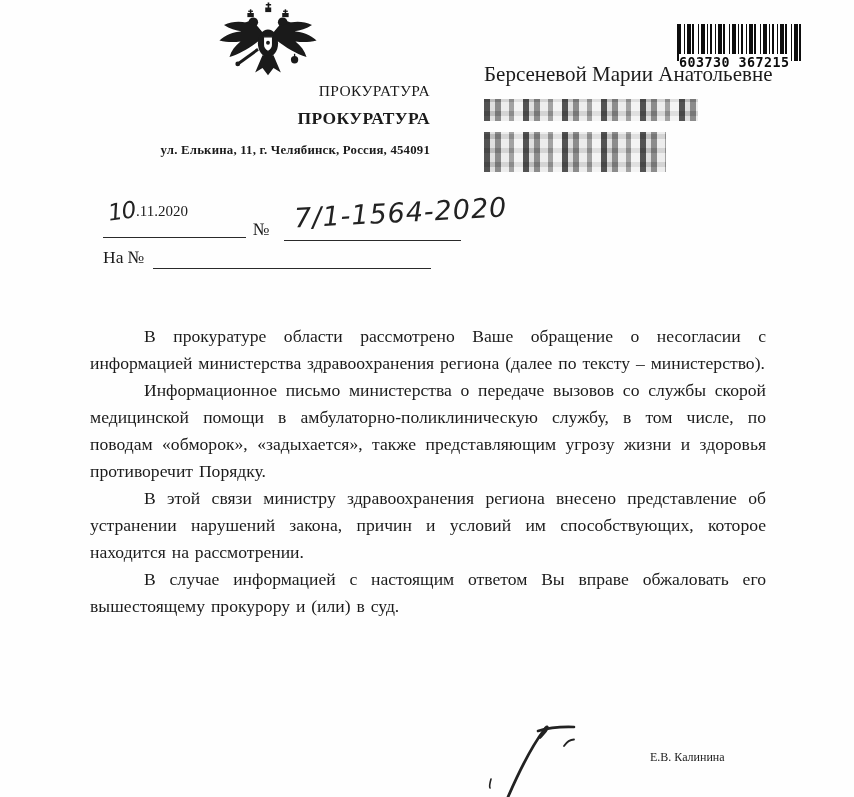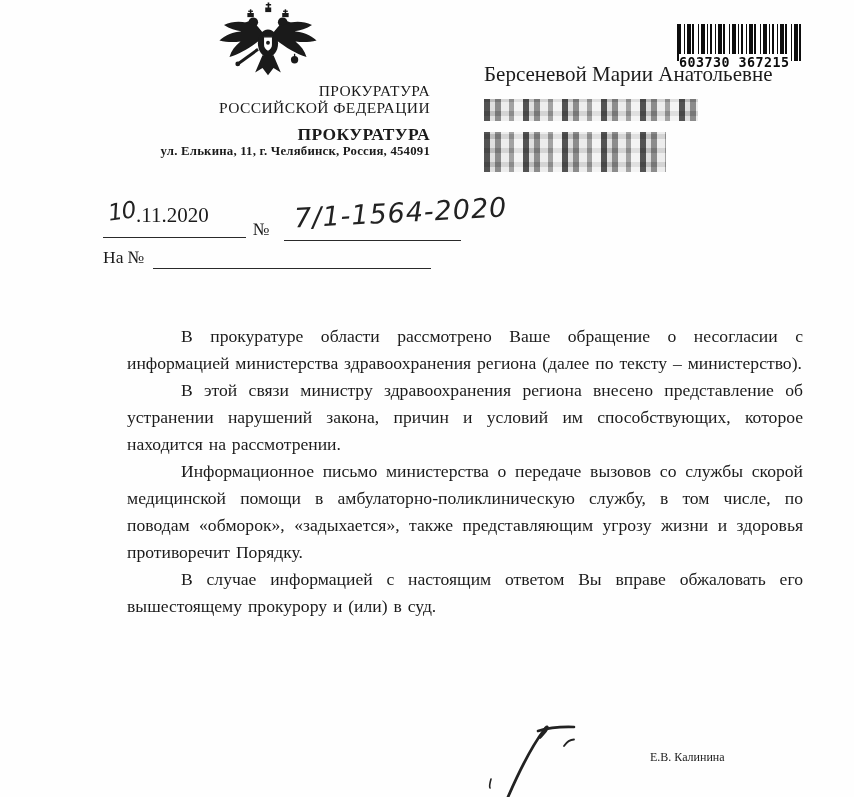--- a/index.html
+++ b/index.html
@@ -12,30 +12,30 @@
     overflow:hidden;
   }
   
   .letterhead{
     position:absolute;left:106px;top:2px;width:324px;
     text-align:right;
   }
   .emblem{display:block;margin:0 auto 4px auto;}
   .org-top{font-size:15.5px;line-height:16.5px;letter-spacing:.4px;}
   .org-main{font-size:17.5px;line-height:19px;font-weight:bold;letter-spacing:.4px;margin-top:9px;}
-  .org-address{font-size:12.8px;font-weight:bold;letter-spacing:.2px;}
+  .org-address{font-size:12.8px;font-weight:bold;margin-top:15px;letter-spacing:.2px;}
   
   .refline{position:absolute;border-top:1.6px solid #2a2a2a;height:0;}
   .hand{
     font-family:"DejaVu Sans", sans-serif;
     font-style:italic;
     color:#222;
   }
   .date-hand{position:absolute;left:108px;top:198px;font-size:23px;transform:rotate(-8deg);letter-spacing:-1px;}
-  .date-typed{position:absolute;left:136px;top:203px;font-size:21px;}
+  .date-typed{position:absolute;left:136px;top:203px;font-size:15px;}
   .num-sign{position:absolute;left:253px;top:219px;font-size:17.5px;}
   .num-hand{position:absolute;left:294px;top:197px;font-size:27px;transform:rotate(-3deg);letter-spacing:1px;white-space:nowrap;}
   .na-no{position:absolute;left:103px;top:247px;font-size:17.5px;}
   
   .recipient-name{position:absolute;left:484px;top:62px;font-size:21px;white-space:nowrap;}
   .redact{
     position:absolute;
     filter:blur(.6px);
     background:
       repeating-linear-gradient(90deg, rgba(25,25,25,.75) 0 6px, rgba(130,130,130,.25) 6px 11px, rgba(45,45,45,.55) 11px 17px, rgba(215,215,215,.45) 17px 25px, rgba(70,70,70,.5) 25px 30px, rgba(235,235,235,.55) 30px 39px),
@@ -62,21 +62,20 @@
     font-size:14.5px;font-weight:bold;color:#0d0d0d;
     letter-spacing:.5px;text-align:center;
     transform:scaleX(.92);transform-origin:left;
     white-space:nowrap;
   }
   
   .body-text{
     position:absolute;left:90px;top:323px;width:676px;
     font-size:17.6px;line-height:27px;
     text-align:justify;
-    margin-left:37px;
   }
   .body-text p{margin:0;text-indent:54px;word-spacing:1.5px;}
   
   .signoff{position:absolute;left:90px;top:712px;font-size:16.8px;line-height:21px;}
   .signer-name{position:absolute;left:650px;top:750px;font-size:12px;white-space:nowrap;}
   .signature-svg{position:absolute;left:478px;top:700px;}
 </style>
 </head>
 <body>
 
@@ -118,21 +117,20 @@
 
         <circle cx="89" cy="63" r="4"></circle>
         <rect x="88.3" y="56.5" width="1.4" height="4"></rect>
       </g>
 
       <path d="M55,38 h10 v9 c0,4.5 -5,7 -5,7 c0,0 -5,-2.5 -5,-7 Z" fill="#ffffff" stroke="#1a1a1a" stroke-width="1.4"></path>
       <circle cx="60" cy="44.5" r="2.1" fill="#1a1a1a"></circle>
     </svg>
     <div class="org-top">
       <div>ПРОКУРАТУРА</div>
-      <div>РОССИЙСКОЙ ФЕДЕРАЦИИ</div>
     </div>
     <div class="org-main">
       <div>ПРОКУРАТУРА</div>
     </div>
     <div class="org-address">ул. Елькина, 11, г. Челябинск, Россия, 454091</div>
   </div>
 
   <div class="date-hand hand">10</div>
   <div class="date-typed">.11.2020</div>
   <div class="refline" style="left:103px;top:237px;width:143px;"></div>
@@ -148,22 +146,22 @@
   <div class="redact redact-1"></div>
   <div class="redact redact-2"></div>
 
   <div class="barcode">
     <div class="bars"></div>
     <div class="barcode-digits">603730 367215</div>
   </div>
 
   <div class="body-text">
     <p>В прокуратуре области рассмотрено Ваше обращение о несогласии с информацией министерства здравоохранения региона (далее по тексту – министерство).</p>
+    <p>Информационное письмо министерства о передаче вызовов со службы скорой медицинской помощи в амбулаторно-поликлиническую службу, в том числе, по поводам «обморок», «задыхается», также представляющим угрозу жизни и здоровья противоречит Порядку.</p>
     <p>В этой связи министру здравоохранения региона внесено представление об устранении нарушений закона, причин и условий им способствующих, которое находится на рассмотрении.</p>
-    <p>Информационное письмо министерства о передаче вызовов со службы скорой медицинской помощи в амбулаторно-поликлиническую службу, в том числе, по поводам «обморок», «задыхается», также представляющим угрозу жизни и здоровья противоречит Порядку.</p>
     <p>В случае информацией с настоящим ответом Вы вправе обжаловать его вышестоящему прокурору и (или) в суд.</p>
   </div>
 
 
   <svg class="signature-svg" viewBox="0 0 130 97" width="130" height="97" aria-hidden="true">
     <g fill="none" stroke="#222" stroke-linecap="round">
       <path d="M30,97 C40,74 54,46 66,30 C68,27 70,25.5 69,28.5 C68,31.5 64,35 62,37.5" stroke-width="2.8"></path>
       <path d="M60,31 C68,28.5 82,26.5 96,27" stroke-width="2.6"></path>
       <path d="M86,46 C89,41.5 93,39.5 96,39.5" stroke-width="1.8"></path>
       <path d="M13,79 C12,82.5 11,86 12,88" stroke-width="1.6"></path>

